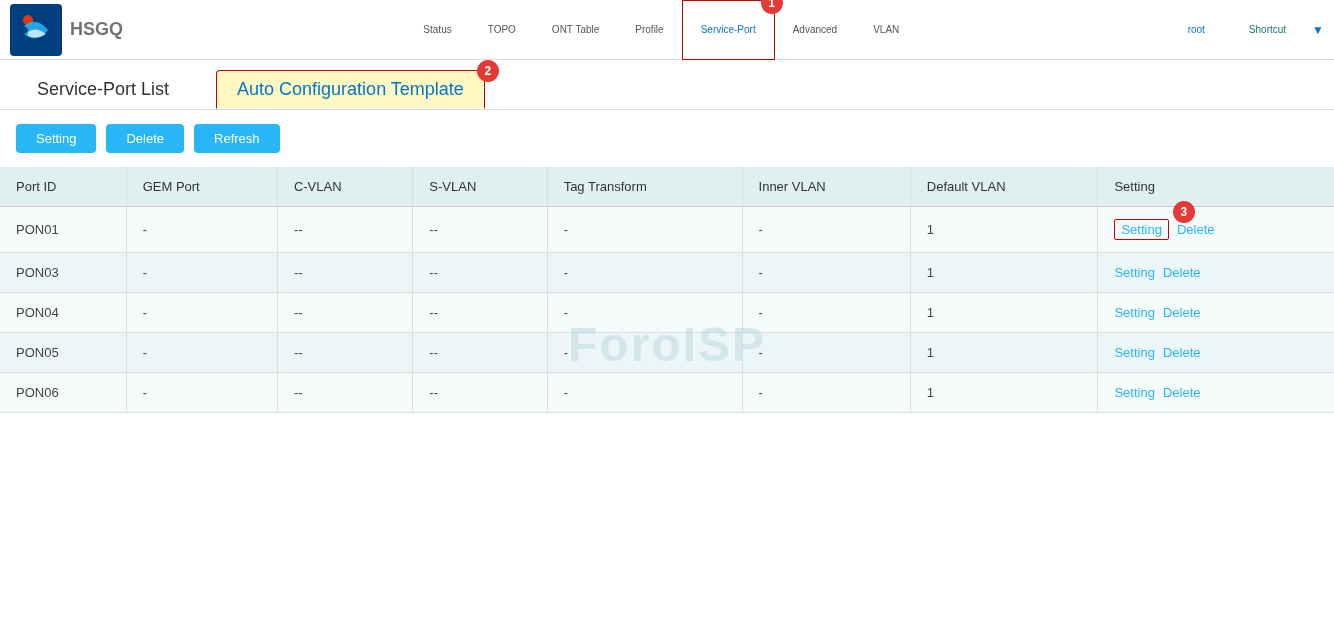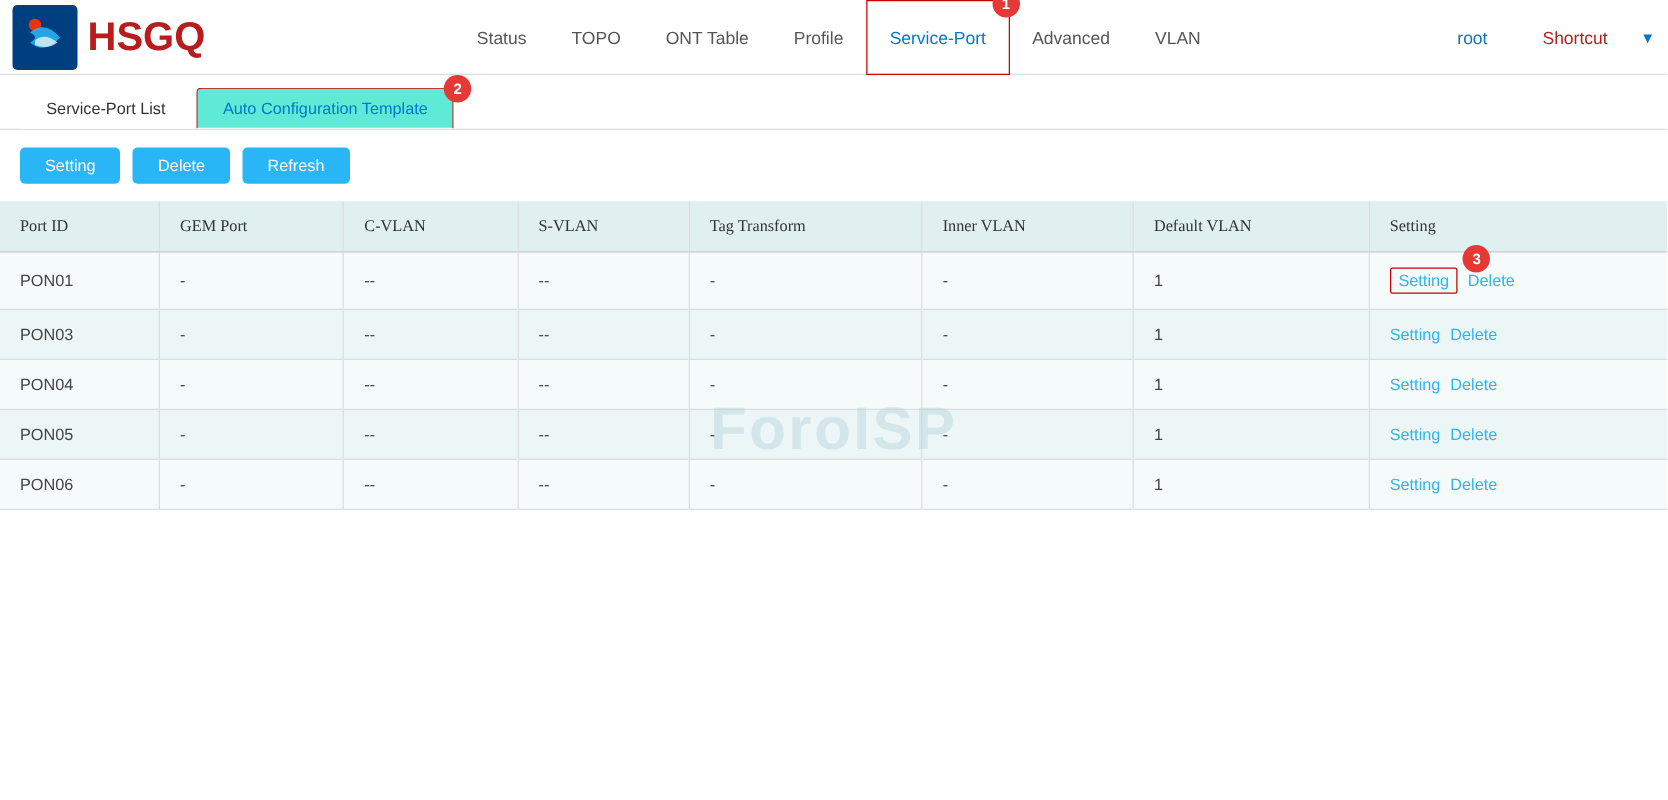--- a/index.html
+++ b/index.html
@@ -23,39 +23,39 @@
       width: 52px;
       height: 52px;
       background: #003f7f;
       border-radius: 4px;
       display: flex;
       align-items: center;
       justify-content: center;
       margin-right: 8px;
     }
     .logo-text {
-      font-size: 32px;
-      font-weight: bold;
-      color: #b91c1c;
+      font-size: 18px;
+      font-weight: bold;
+      color: #737373;
     }
     .nav {
       display: flex;
       align-items: center;
       gap: 0;
       flex: 1;
       justify-content: center;
     }
     .nav-item {
       padding: 0 18px;
       height: 60px;
       display: flex;
       align-items: center;
       cursor: pointer;
       color: #555;
-      font-size: 14px;
+      font-size: 10px;
       text-decoration: none;
       position: relative;
     }
     .nav-item.active {
       color: #0077cc;
       border-bottom: 3px solid #0077cc;
     }
     .nav-item.active-box {
       border: 1px solid #cc0000;
       color: #0077cc;
@@ -74,32 +74,33 @@
     .tabs-bar {
       display: flex;
       align-items: center;
       padding: 10px 16px 0 16px;
       border-bottom: 1px solid #ddd;
       background: #fff;
     }
     .tab {
       padding: 8px 20px;
       cursor: pointer;
-      font-size: 13px;
+      font-size: 18px;
       color: #333;
       border: 1px solid transparent;
       border-radius: 4px 4px 0 0;
       margin-right: 4px;
       background: #fff;
     }
     .tab.active {
       color: #0077cc;
       border: 1px solid #cc0000;
       border-bottom: 1px solid #fff;
-      background: #5eead4;
+      background: #fef9c3;
+      margin-left: 22px;
     }
 
     
     .toolbar {
       display: flex;
       align-items: center;
       gap: 10px;
       padding: 14px 16px;
       background: #fff;
     }
@@ -126,21 +127,20 @@
       background: #e0f0f0;
     }
     thead th {
       padding: 12px 16px;
       text-align: left;
       font-weight: normal;
       font-size: 13px;
       color: #333;
       border-bottom: 1px solid #ccc;
       border-right: 1px solid #ddd;
-      font-family: Liberation Serif, serif;
     }
     thead th:last-child { border-right: none; }
     tbody tr {
       background: #f5fafa;
       border-bottom: 1px solid #ddd;
     }
     tbody tr:nth-child(even) { background: #edf6f6; }
     tbody td {
       padding: 12px 16px;
       font-size: 13px;
@@ -261,21 +261,21 @@
     <div class="nav-item-wrapper">
       <a class="nav-item active-box active">Service-Port</a>
       <div class="badge badge-1">1</div>
     </div>
     <a class="nav-item">Advanced</a>
     <a class="nav-item">VLAN</a>
   </nav>
 
   <div class="nav-right">
     <a class="nav-item root">root</a>
-    <a class="nav-item" style="color:#b91c1c;">Shortcut</a>
+    <a class="nav-item" style="color:#0f766e;">Shortcut</a>
     <span style="color:#0077cc; font-size:12px;">▼</span>
   </div>
 </div>
 
 <div class="tabs-bar">
   <div class="tab">Service-Port List</div>
   <div class="tab-wrapper">
     <div class="tab active" style="color:#0077cc;">Auto Configuration Template</div>
     <div class="tab-badge">2</div>
   </div>

